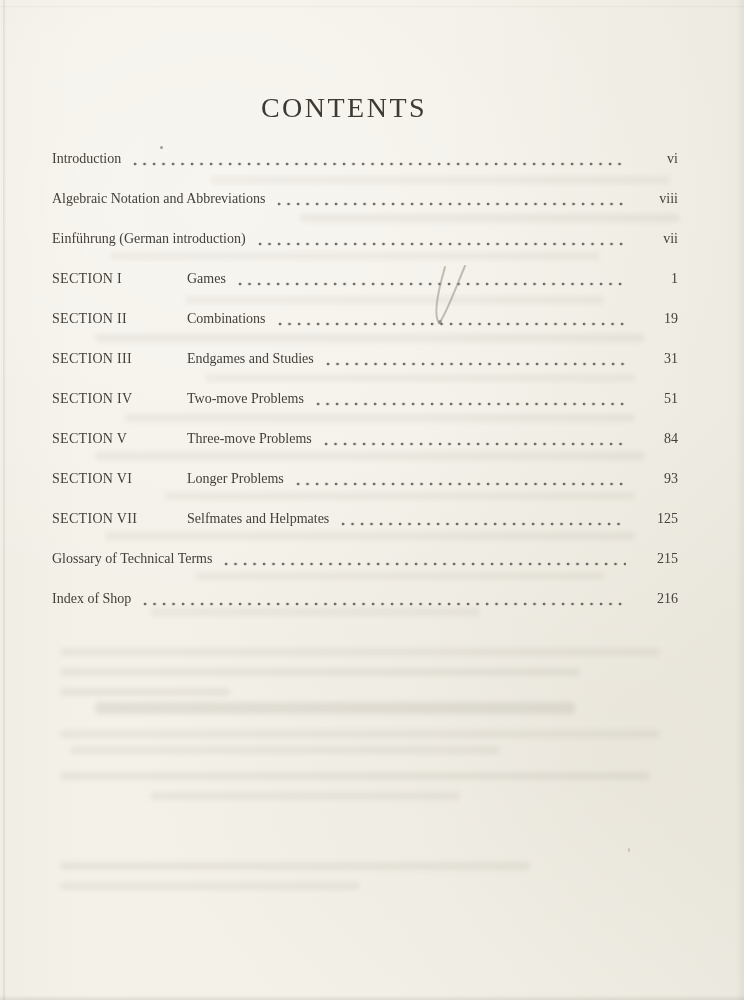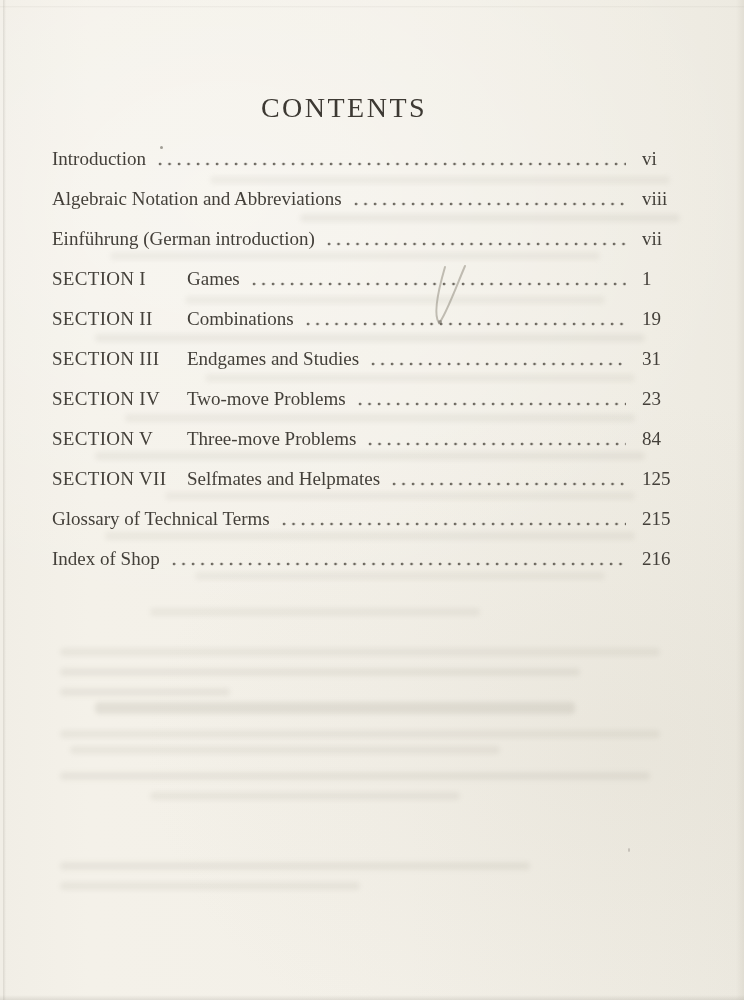--- a/index.html
+++ b/index.html
@@ -22,32 +22,32 @@
   .edge-bottom{position:absolute;left:0;bottom:0;right:0;height:5px;background:linear-gradient(0deg,rgba(150,146,136,.22),rgba(150,146,136,0));}
   .edge-right{position:absolute;right:0;top:0;bottom:0;width:8px;background:linear-gradient(270deg,rgba(160,153,138,.14),rgba(160,153,138,0));}
 
   .title{
     position:absolute;top:92px;left:0;width:688px;
     text-align:center;font-size:28px;letter-spacing:2.5px;
     color:#3d3933;font-weight:normal;margin:0;
   }
   .toc{
     position:absolute;top:148px;left:52px;right:66px;
-    color:#44403a;font-size:19px;
+    color:#44403a;font-size:14px;
   }
   .row{display:flex;align-items:baseline;line-height:22px;margin-bottom:18px;white-space:nowrap;}
   .c1{width:135px;flex:0 0 135px;letter-spacing:.3px;}
   .lbl{flex:0 0 auto;}
   .leader{flex:1 1 auto;position:relative;align-self:stretch;min-width:30px;}
   .leader::after{
     content:"";position:absolute;left:12px;right:16px;bottom:4px;height:4px;
     background-image:radial-gradient(circle at 2px 2px, rgba(74,69,60,.8) 1.1px, rgba(74,69,60,0) 1.7px);
     background-size:9.5px 4px;background-repeat:repeat-x;
   }
-  .num{flex:0 0 36px;text-align:left;}
+  .num{flex:0 0 36px;text-align:right;}
 
   
   .bleed{position:absolute;inset:0;pointer-events:none;}
   .bleed div{position:absolute;height:8px;border-radius:4px;background:#8e897a;filter:blur(2.6px);}
   
   .mark{position:absolute;pointer-events:none;}
   .speck{position:absolute;background:rgba(90,85,75,.55);border-radius:50%;pointer-events:none;}
 </style>
 </head>
 <body>
@@ -119,27 +119,33 @@
       <div class="row">
       <span class="c1">SECTION III</span>
       <span class="lbl">Endgames and Studies</span>
       <span class="leader"></span>
       <span class="num">31</span>
     </div>
       <div class="row">
       <span class="c1">SECTION IV</span>
       <span class="lbl">Two-move Problems</span>
       <span class="leader"></span>
-      <span class="num">23</span>
+      <span class="num">51</span>
     </div>
       <div class="row">
       <span class="c1">SECTION V</span>
       <span class="lbl">Three-move Problems</span>
       <span class="leader"></span>
       <span class="num">84</span>
+    </div>
+      <div class="row">
+      <span class="c1">SECTION VI</span>
+      <span class="lbl">Longer Problems</span>
+      <span class="leader"></span>
+      <span class="num">93</span>
     </div>
       <div class="row">
       <span class="c1">SECTION VII</span>
       <span class="lbl">Selfmates and Helpmates</span>
       <span class="leader"></span>
       <span class="num">125</span>
     </div>
       <div class="row no-section">
 
       <span class="lbl">Glossary of Technical Terms</span>

